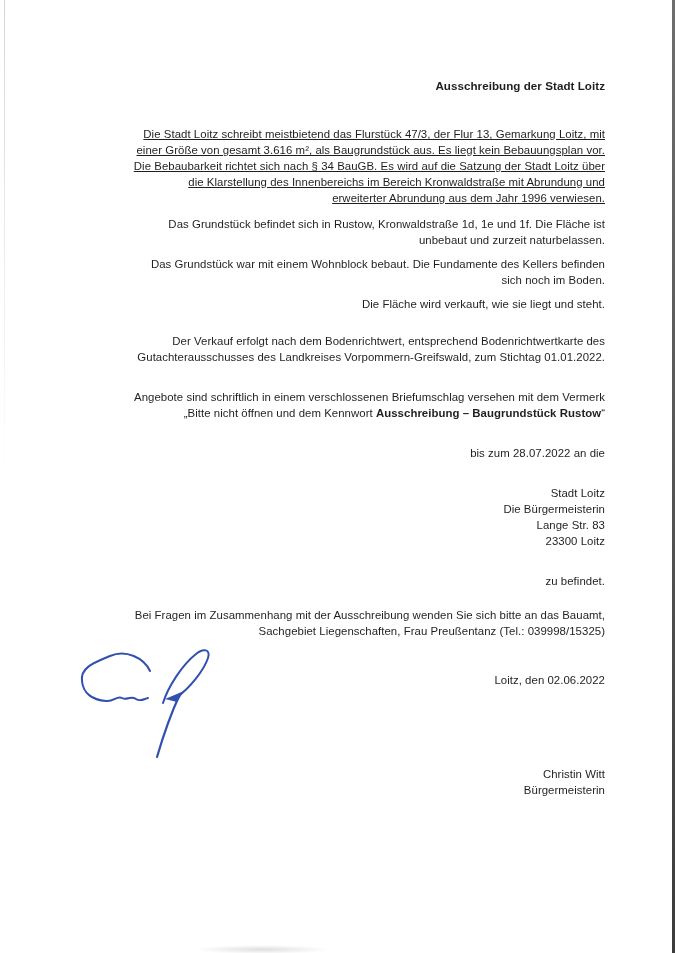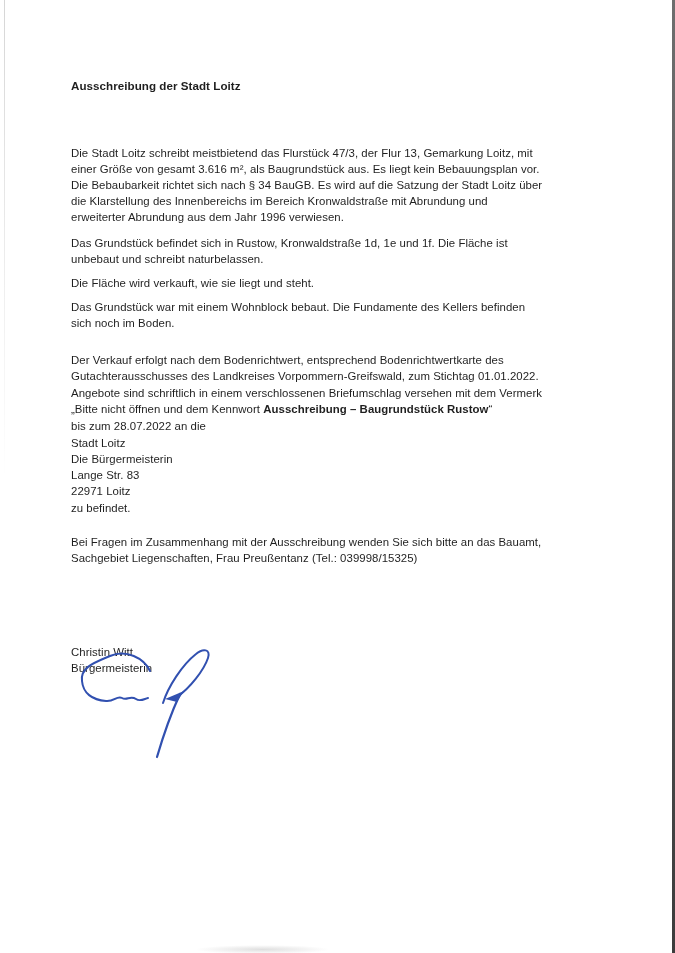--- a/index.html
+++ b/index.html
@@ -6,39 +6,40 @@
   .page{
     position:relative;
     width:675px;height:953px;
     background:#ffffff;
     overflow:hidden;
     font-family:"Liberation Sans",sans-serif;
     color:#1f1f1f;
   }
   .content{
     position:absolute;
-    left:71px;top:78px;width:520px;
+    left:85px;top:78px;width:520px;
     font-size:11.4px;
     line-height:16px;
     letter-spacing:0.05px;
+    text-align:right;
   }
   .doc-title{
     font-weight:bold;
     font-size:11.6px;
     margin:0;
   }
   .para{
     margin:0;
     white-space:pre;
   }
   .bold-inline{font-weight:bold;}
   
-  .mt-after-title{margin-top:51px;}
+  .mt-after-title{margin-top:32px;text-decoration:underline;}
   .mt-10{margin-top:10px;}
-  .mt-9{margin-top:1px;}
+  .mt-9{margin-top:24px;}
   .mt-8{margin-top:8px;}
   .mt-7{margin-top:21px;}
   .mt-18{margin-top:18px;}
   .mt-33{margin-top:33px;}
   .mt-sig{margin-top:78px;}
   
   .edge-right{
     position:absolute;right:0;top:0;bottom:0;width:3px;
     background:linear-gradient(to bottom,#6e6e6e,#3c3c3c);
   }
@@ -67,46 +68,47 @@
 
     <p class="doc-title">Ausschreibung der Stadt Loitz</p>
 
     <p class="para mt-after-title">Die Stadt Loitz schreibt meistbietend das Flurstück 47/3, der Flur 13, Gemarkung Loitz, mit
 einer Größe von gesamt 3.616 m², als Baugrundstück aus. Es liegt kein Bebauungsplan vor.
 Die Bebaubarkeit richtet sich nach § 34 BauGB. Es wird auf die Satzung der Stadt Loitz über
 die Klarstellung des Innenbereichs im Bereich Kronwaldstraße mit Abrundung und
 erweiterter Abrundung aus dem Jahr 1996 verwiesen.</p>
 
     <p class="para mt-10">Das Grundstück befindet sich in Rustow, Kronwaldstraße 1d, 1e und 1f. Die Fläche ist
-unbebaut und schreibt naturbelassen.</p>
-
-    <p class="para mt-8">Die Fläche wird verkauft, wie sie liegt und steht.</p>
+unbebaut und zurzeit naturbelassen.</p>
 
     <p class="para mt-8">Das Grundstück war mit einem Wohnblock bebaut. Die Fundamente des Kellers befinden
 sich noch im Boden.</p>
+
+    <p class="para mt-8">Die Fläche wird verkauft, wie sie liegt und steht.</p>
 
     <p class="para mt-7">Der Verkauf erfolgt nach dem Bodenrichtwert, entsprechend Bodenrichtwertkarte des
 Gutachterausschusses des Landkreises Vorpommern-Greifswald, zum Stichtag 01.01.2022.</p>
 
 
     <p class="para mt-9"><span>Angebote sind schriftlich in einem verschlossenen Briefumschlag versehen mit dem Vermerk</span>
 <span>„Bitte nicht öffnen und dem Kennwort </span><span class="bold-inline">Ausschreibung – Baugrundstück Rustow</span><span>“</span></p>
 
     <p class="para mt-9">bis zum 28.07.2022 an die</p>
 
     <p class="para mt-9">Stadt Loitz
 Die Bürgermeisterin
 Lange Str. 83
-22971 Loitz</p>
+23300 Loitz</p>
 
     <p class="para mt-9">zu befindet.</p>
 
     <p class="para mt-18">Bei Fragen im Zusammenhang mit der Ausschreibung wenden Sie sich bitte an das Bauamt,
 Sachgebiet Liegenschaften, Frau Preußentanz (Tel.: 039998/15325)</p>
 
+    <p class="para mt-33">Loitz, den 02.06.2022</p>
 
     <p class="para mt-sig"><span>Christin Witt</span>
 <span>Bürgermeisterin</span></p>
 
   </div>
 
   <svg class="signature-svg" viewBox="0 0 150 120">
     <g fill="none" stroke="#3150b0" stroke-width="2" stroke-linecap="round" stroke-linejoin="round">
 
       <path d="M 80 26 C 74 13 56 4 40 11 C 26 17 10 22 12 36 C 13 48 22 55 36 56 C 44 57 47 50 52 53 C 57 56 60 50 66 54 C 70 57 74 54 78 53"></path>

